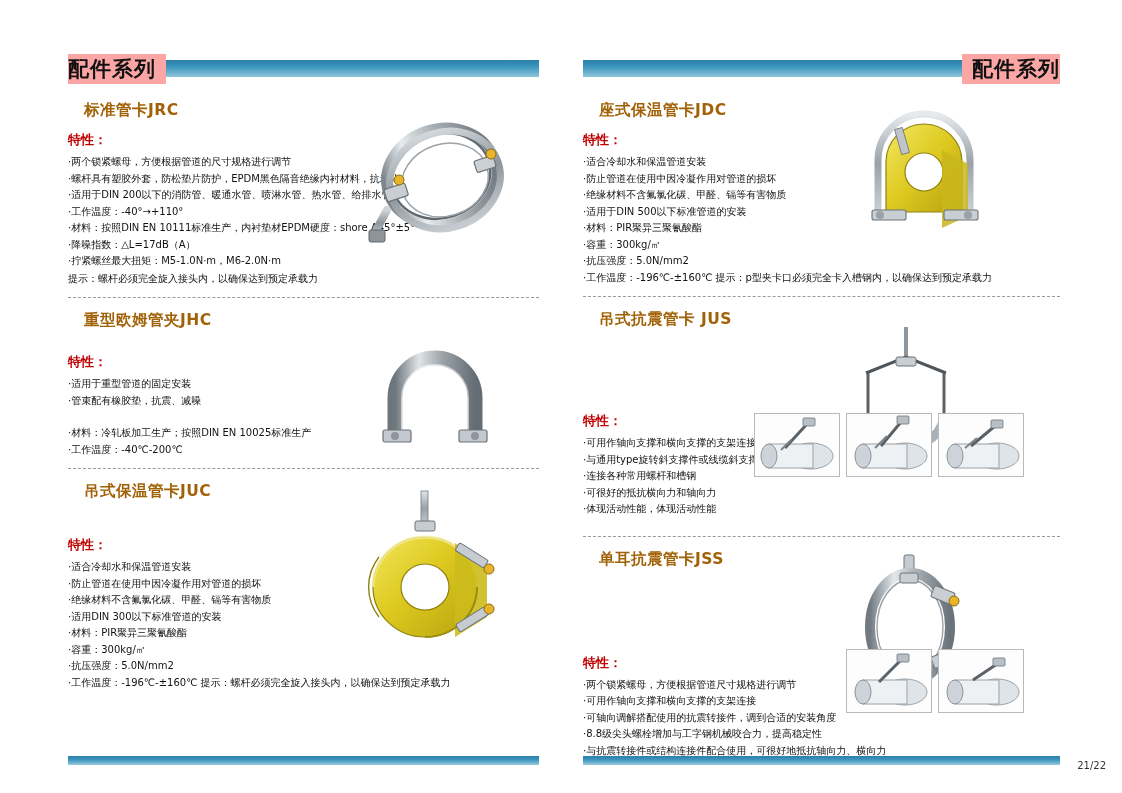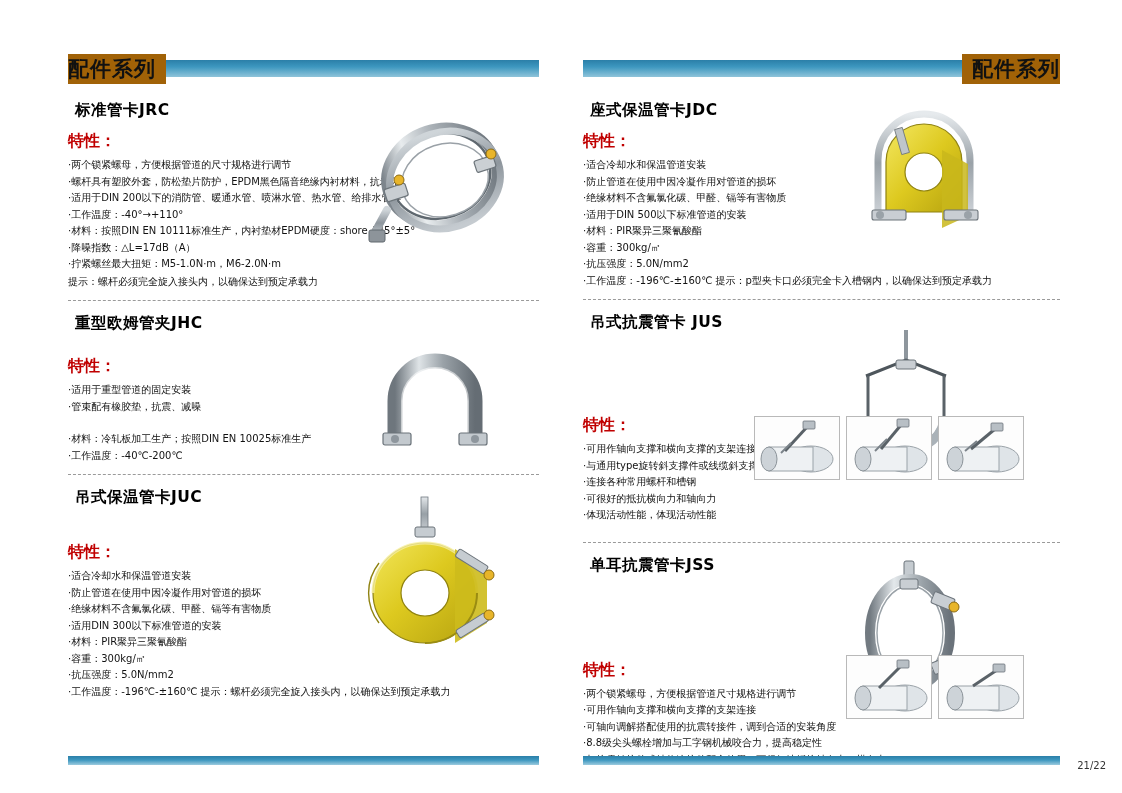--- a/index.html
+++ b/index.html
@@ -49,45 +49,45 @@
     top: 8px;
     height: 17px;
     background: linear-gradient(to bottom, #2b7fa8 0%, #3d97bf 40%, #8fc4da 100%);
   }
   .hdr-title {
     position: relative;
     z-index: 3;
     font-size: 21px;
     font-weight: bold;
     color: #111;
-    background: #a16207;
+    background: #fca5a5;
     padding: 0 10px 0 0;
     letter-spacing: 1px;
     line-height: 30px;
   }
   .hdr-right {
     justify-content: flex-end;
   }
   .hdr-right .hdr-title {
     padding: 0 0 0 10px;
   }
 
   
   .section {
     position: relative;
   }
   .sec-title {
     font-size: 15.5px;
     font-weight: bold;
-    color: #000000;
-    margin: 0 0 10px 7px;
+    color: #a16207;
+    margin: 0 0 10px 16px;
     letter-spacing: 0.5px;
   }
   .feat-label {
-    font-size: 16px;
+    font-size: 13px;
     font-weight: bold;
     color: #c00000;
     margin-bottom: 5px;
   }
   ul.features {
     list-style: none;
     margin: 0;
     padding: 0;
   }
   ul.features li {

